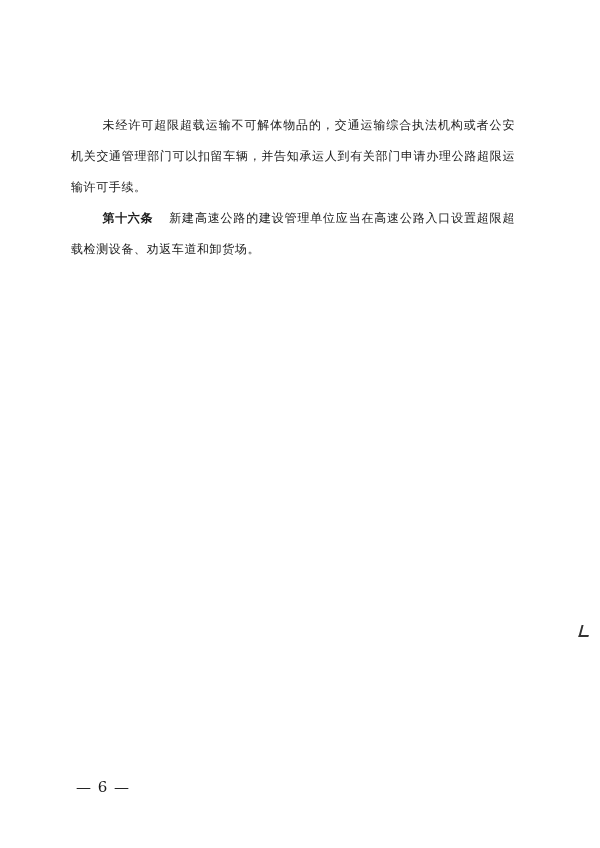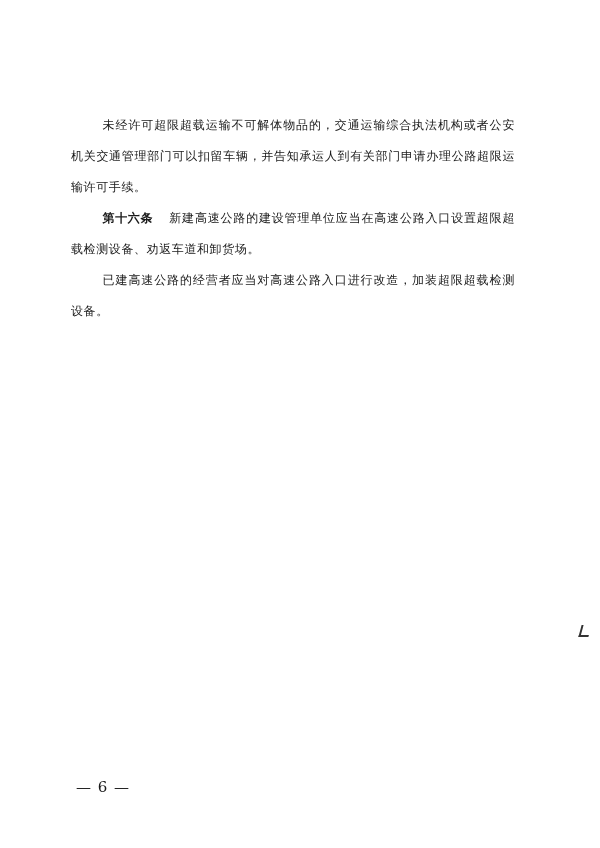--- a/index.html
+++ b/index.html
@@ -19,19 +19,16 @@
 </head>
 <body>
 
 <div class="page">
   <p class="para indent">
     <span>未经许可超限超载运输不可解体物品的，交通运输综合执法机构或者公安机关交通管理部门可以扣留车辆，并告知承运人到有关部门申请办理公路超限运输许可手续。</span>
   </p>
   <p class="para indent">
     <span class="art">第十六条</span><span class="gap"></span><span>新建高速公路的建设管理单位应当在高速公路入口设置超限超载检测设备、劝返车道和卸货场。</span>
   </p>
-  <p class="para indent">
-    <span>已建高速公路的经营者应当对高速公路入口进行改造，加装超限超载检测设备。</span>
-  </p>
 </div>
 
 <div class="footer">— 6 —</div>
 <div class="mark"></div>
 
 </body></html>

